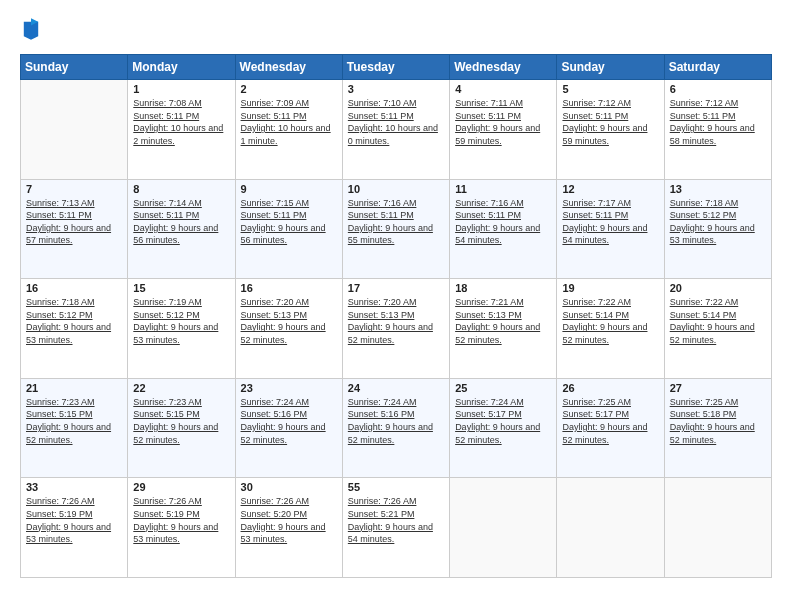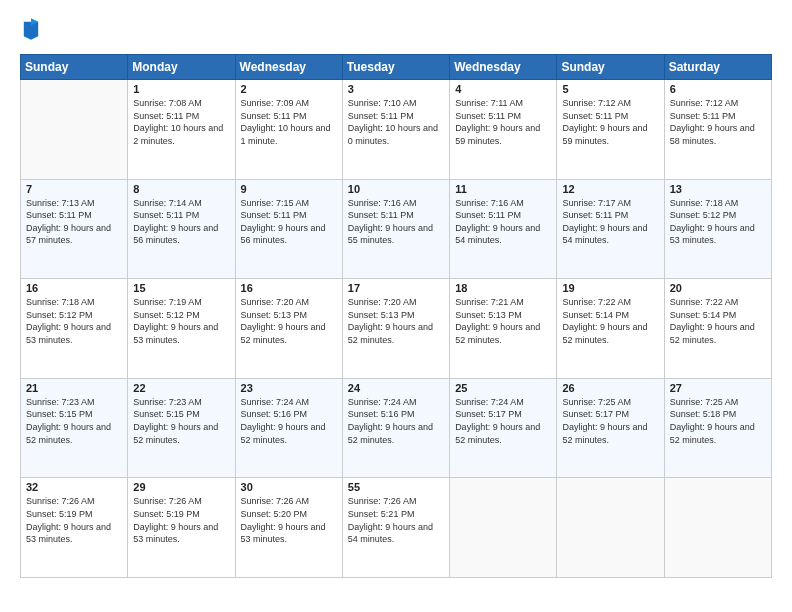--- a/index.html
+++ b/index.html
@@ -81,20 +81,21 @@
     .day-number {
       font-size: 11px;
       font-weight: bold;
       color: #222;
       margin-bottom: 2px;
     }
     .day-info {
       font-size: 9px;
       color: #333;
       line-height: 1.4;
+      text-decoration: underline;
     }
     .empty-cell {
       background: #f9f9f9;
     }
     .row-alt {
       background: #f4f8ff;
     }
   </style>
 </head>
 <body>
@@ -246,21 +247,21 @@
             <div class="day-number">26</div>
             <div class="day-info">Sunrise: 7:25 AM<br>Sunset: 5:17 PM<br>Daylight: 9 hours and 52 minutes.</div>
           </td>
           <td>
             <div class="day-number">27</div>
             <div class="day-info">Sunrise: 7:25 AM<br>Sunset: 5:18 PM<br>Daylight: 9 hours and 52 minutes.</div>
           </td>
         </tr>
         <tr>
           <td>
-            <div class="day-number">32</div>
+            <div class="day-number">33</div>
             <div class="day-info">Sunrise: 7:26 AM<br>Sunset: 5:19 PM<br>Daylight: 9 hours and 53 minutes.</div>
           </td>
           <td>
             <div class="day-number">29</div>
             <div class="day-info">Sunrise: 7:26 AM<br>Sunset: 5:19 PM<br>Daylight: 9 hours and 53 minutes.</div>
           </td>
           <td>
             <div class="day-number">30</div>
             <div class="day-info">Sunrise: 7:26 AM<br>Sunset: 5:20 PM<br>Daylight: 9 hours and 53 minutes.</div>
           </td>

